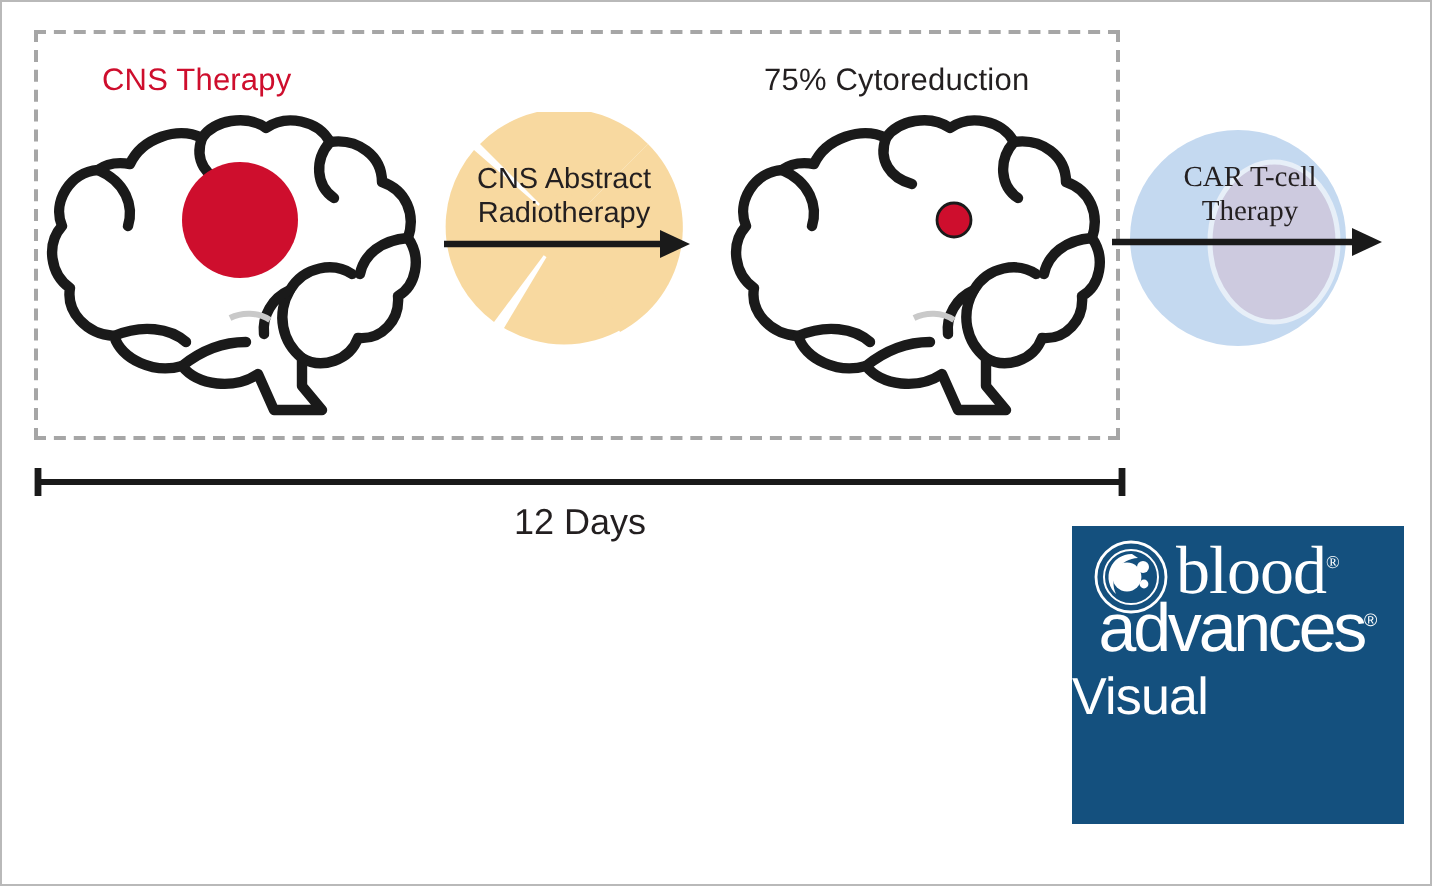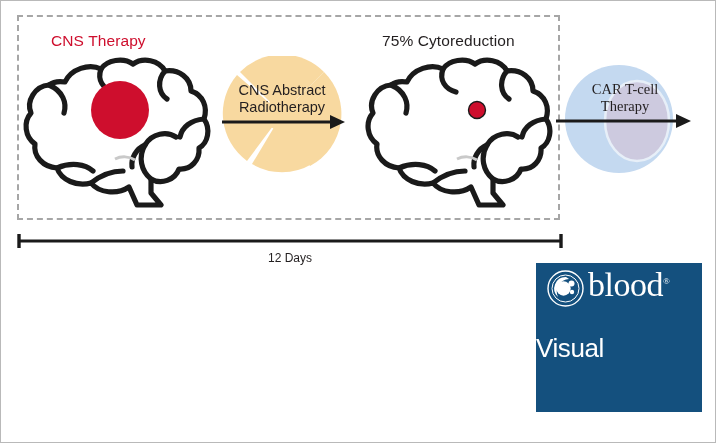--- a/index.html
+++ b/index.html
@@ -93,21 +93,21 @@
     top: 231px;
     width: 546px;
     height: 18px;
   }
   .timeline-label {
     position: absolute;
     left: 16px;
     top: 250px;
     width: 546px;
     text-align: center;
-    font-size: 12px;
+    font-size: 18px;
     color: #231f20;
   }
 
   
   .logo {
     position: absolute;
     left: 535px;
     top: 262px;
     width: 166px;
     height: 149px;
@@ -314,18 +314,21 @@
         <circle cx="16.5" cy="18.5" r="7.2" fill="#ffffff"></circle>
         <circle cx="24.5" cy="13.5" r="3" fill="#ffffff"></circle>
         <circle cx="25" cy="22" r="2.2" fill="#ffffff"></circle>
       </svg>
 
       <div class="logo-word-blood">
         <span>blood</span><span class="reg">®</span>
       </div>
     </div>
 
+    <div class="logo-word-advances">
+      <span>advances</span><span class="reg">®</span>
+    </div>
 
     <div class="logo-line-visual">Visual</div>
 
   </div>
 
 </div>
 
 </body></html>

